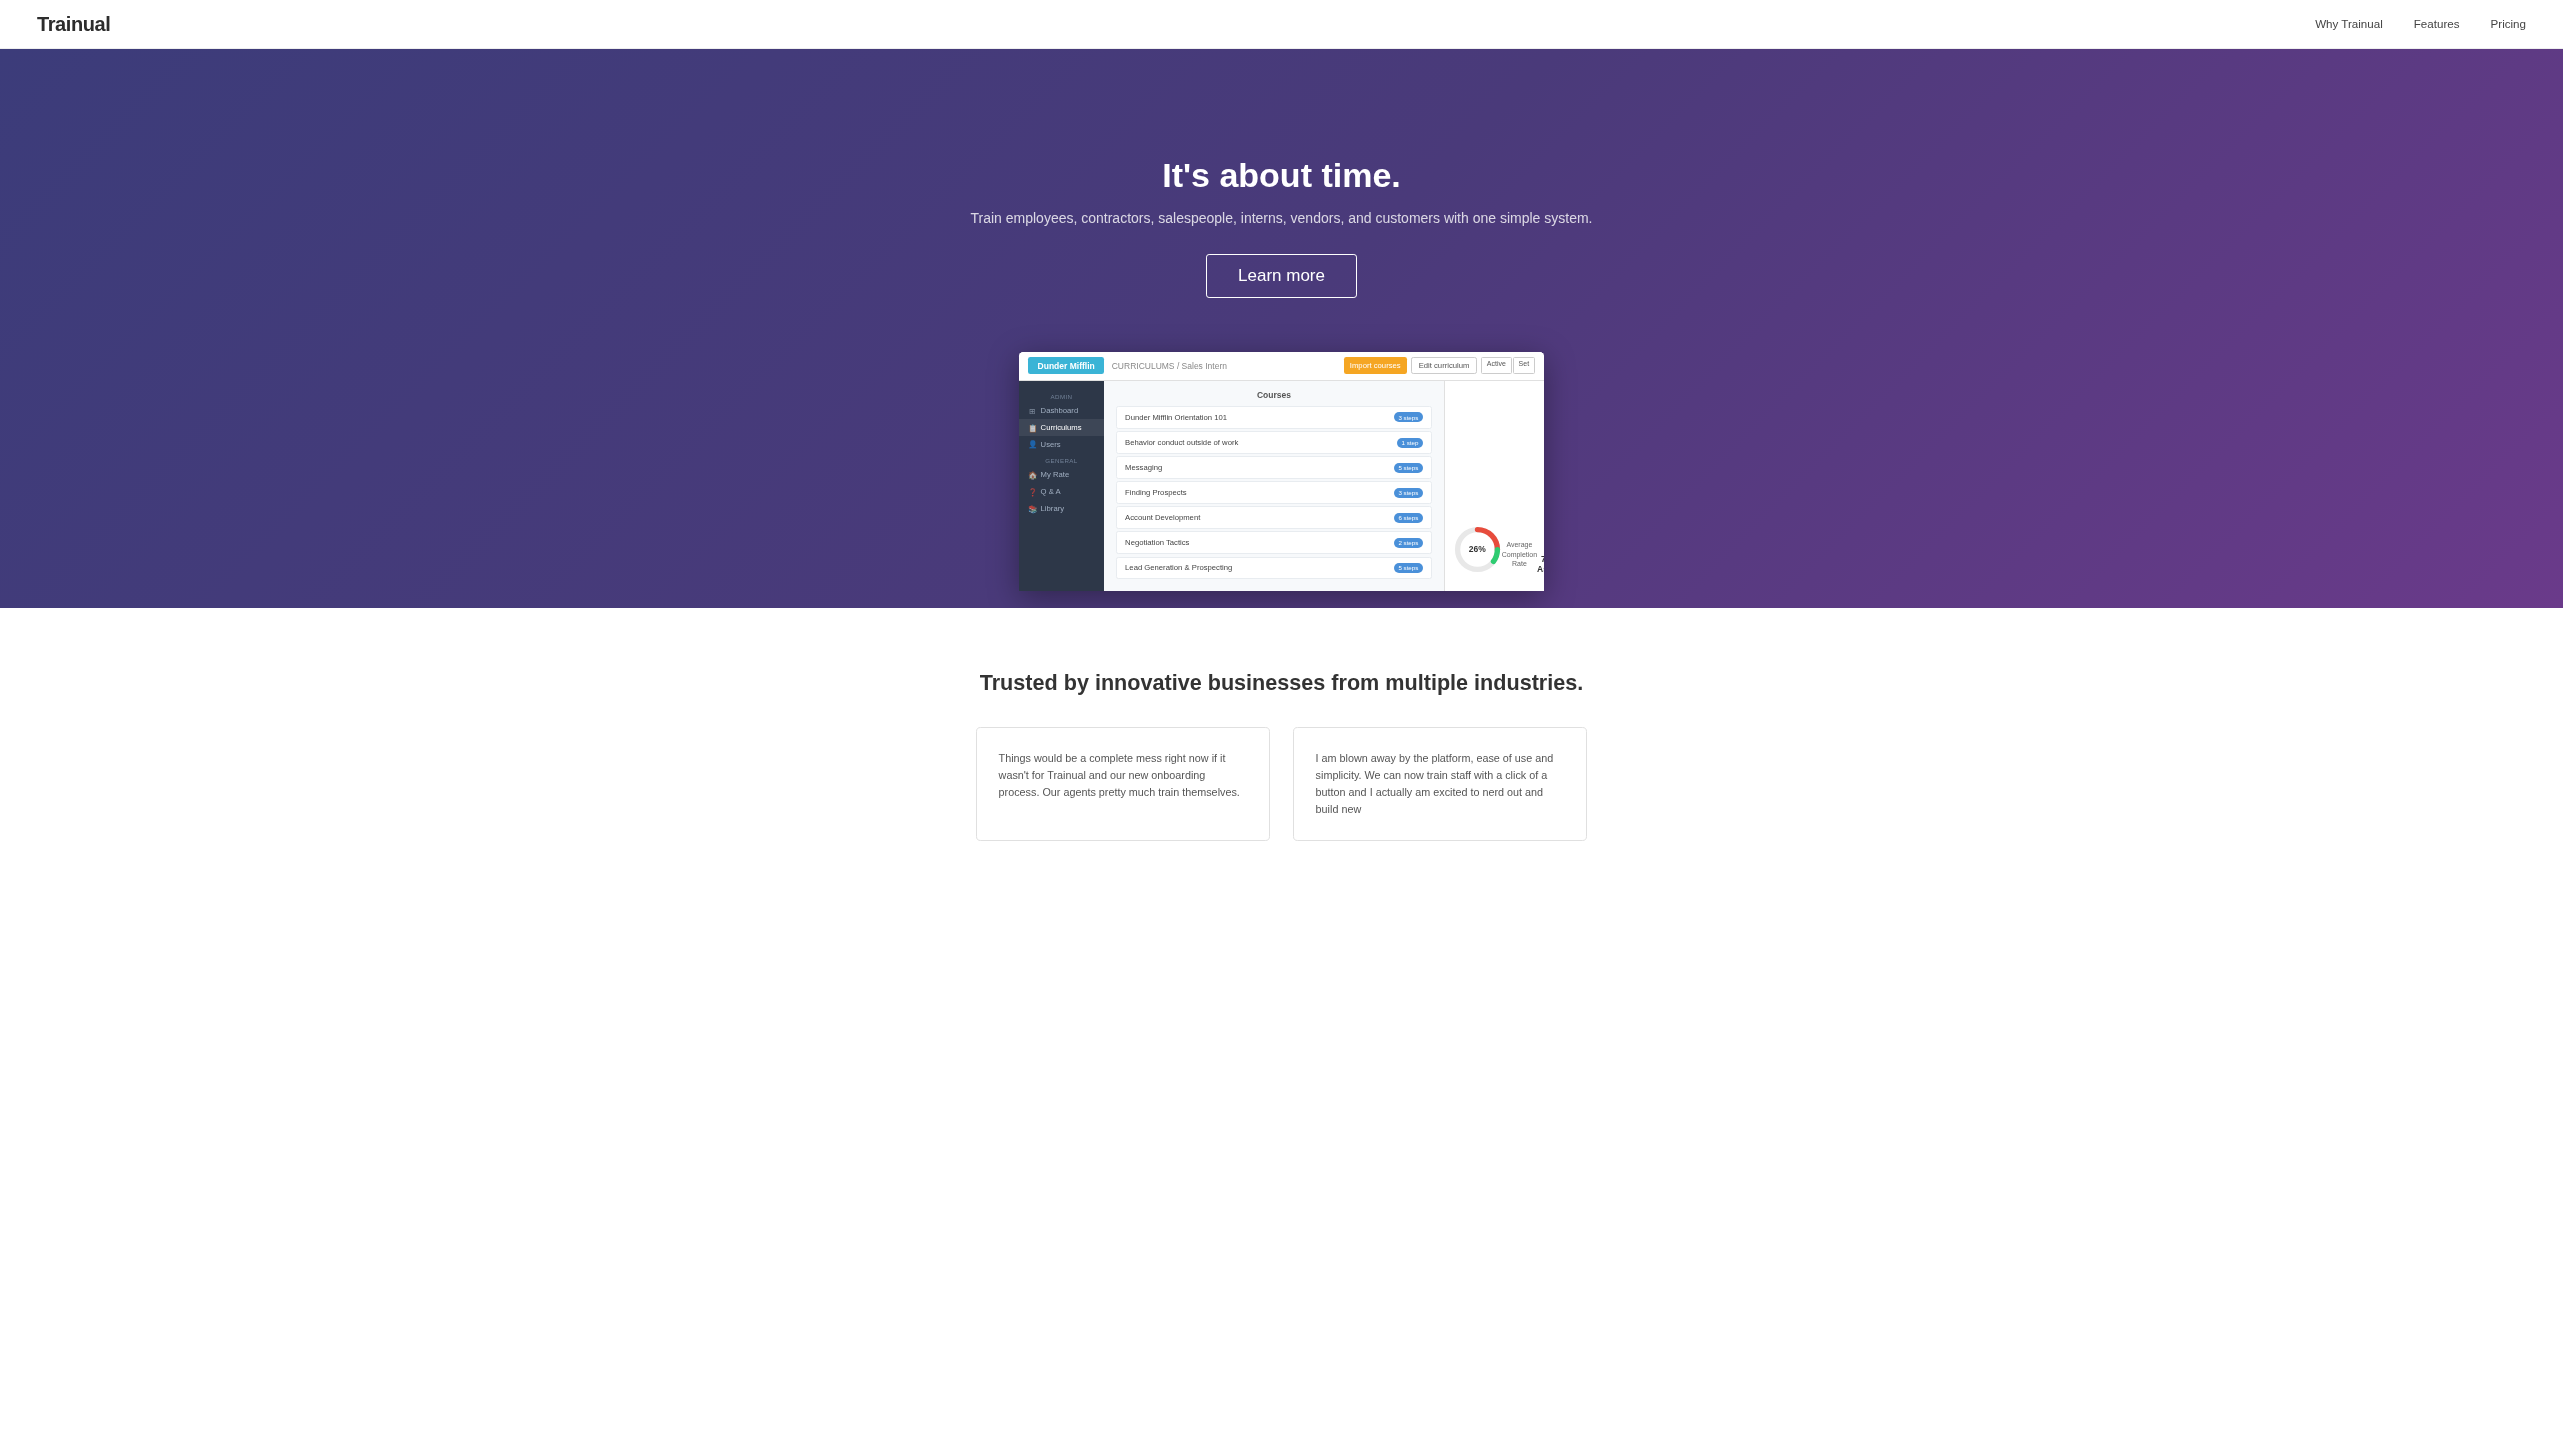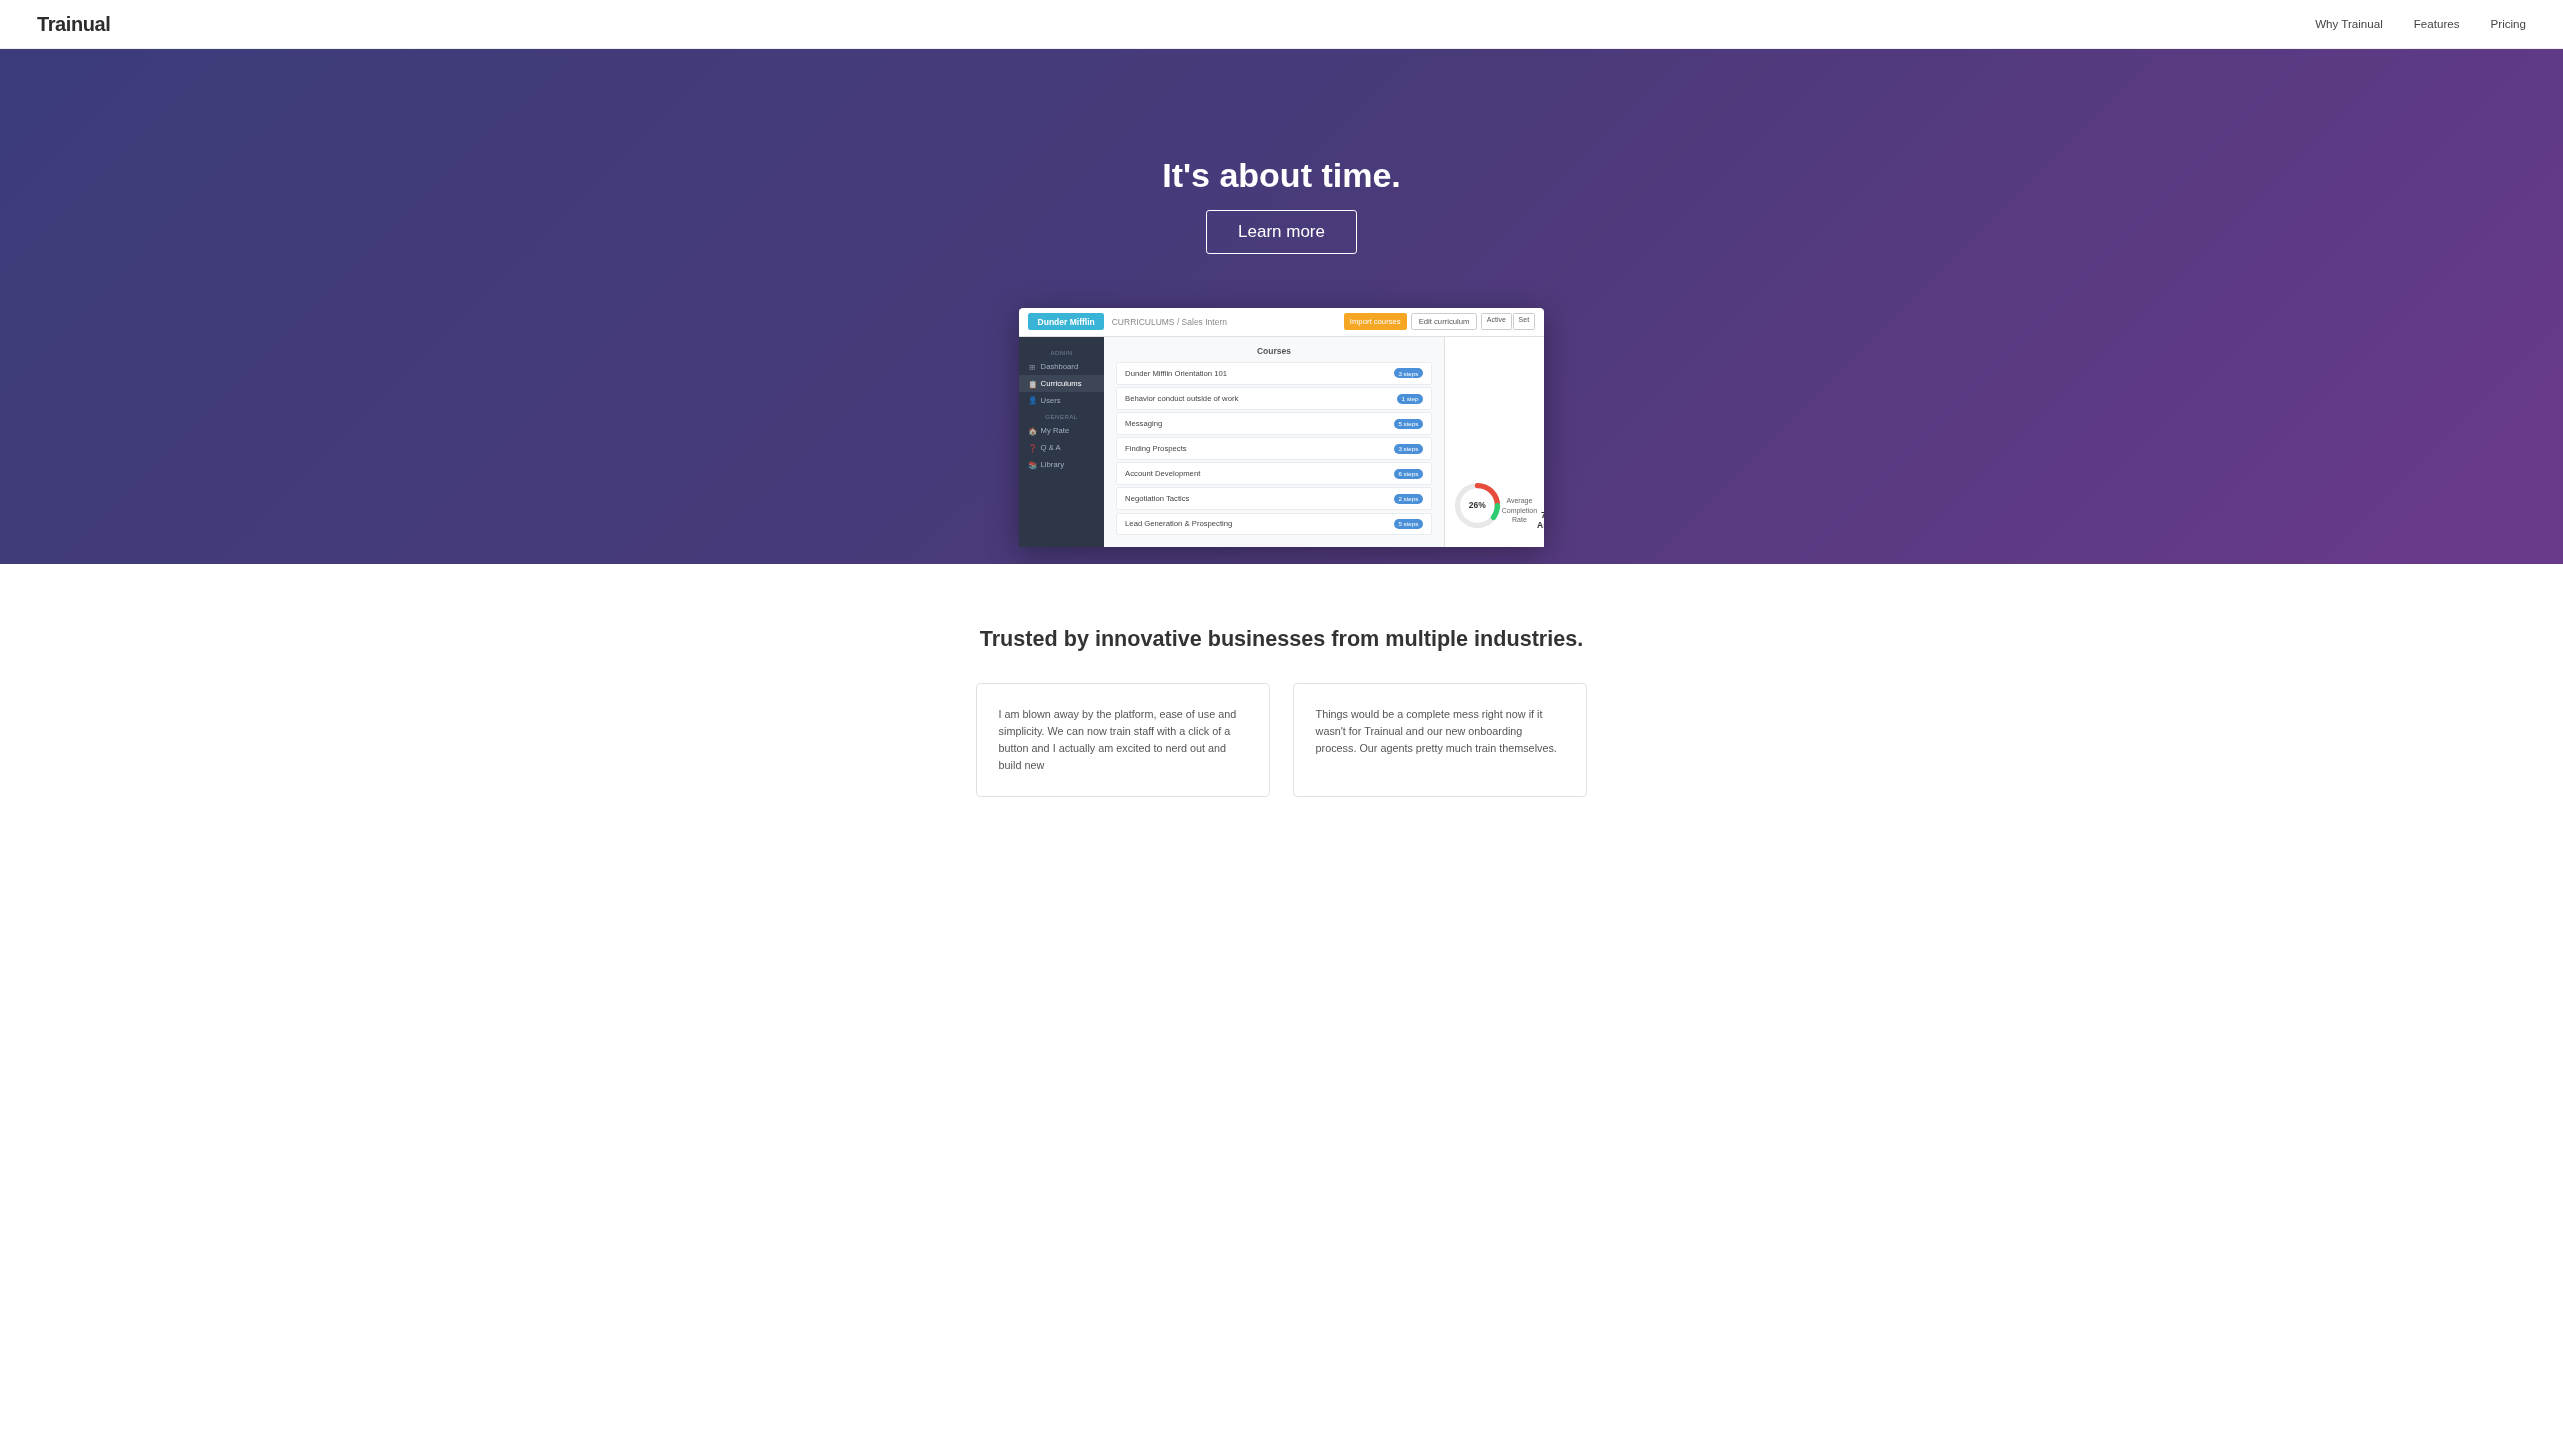--- a/index.html
+++ b/index.html
@@ -310,20 +310,21 @@
     <li><a href="#">Features</a></li>
     <li><a href="#">Pricing</a></li>
   </ul>
 </nav>
 
 <section class="hero">
   <h1 class="hero-title">
     <br>
     <span>It's about time.</span>
   </h1>
+  <p class="hero-subtitle">Train employees, contractors, salespeople, interns, vendors, and customers with one simple system.</p>
   <a class="hero-btn" href="#">Learn more</a>
 
   
   <div class="app-screenshot">
 
     <div class="app-topbar">
       <span class="app-org-tab">Dunder Mifflin</span>
       <span class="app-breadcrumb">CURRICULUMS / Sales Intern</span>
       <div class="app-topbar-actions">
         <button class="btn-orange">Import courses</button>
@@ -423,20 +424,20 @@
         <div class="stats-view-link">View full report</div>
       </div>
     </div>
   </div>
 </section>
 
 <section class="trusted-section">
   <h2 class="trusted-title">Trusted by innovative businesses from multiple industries.</h2>
   <div class="testimonials">
     <div class="testimonial-card">
+      <p class="testimonial-text">Things would be a complete mess right now if it wasn't for Trainual and our new onboarding process. Our agents pretty much train themselves.</p>
+    </div>
+    <div class="testimonial-card">
       <p class="testimonial-text">I am blown away by the platform, ease of use and simplicity. We can now train staff with a click of a button and I actually am excited to nerd out and build new</p>
     </div>
-    <div class="testimonial-card">
-      <p class="testimonial-text">Things would be a complete mess right now if it wasn't for Trainual and our new onboarding process. Our agents pretty much train themselves.</p>
-    </div>
   </div>
 </section>
 
 
 </body></html>

